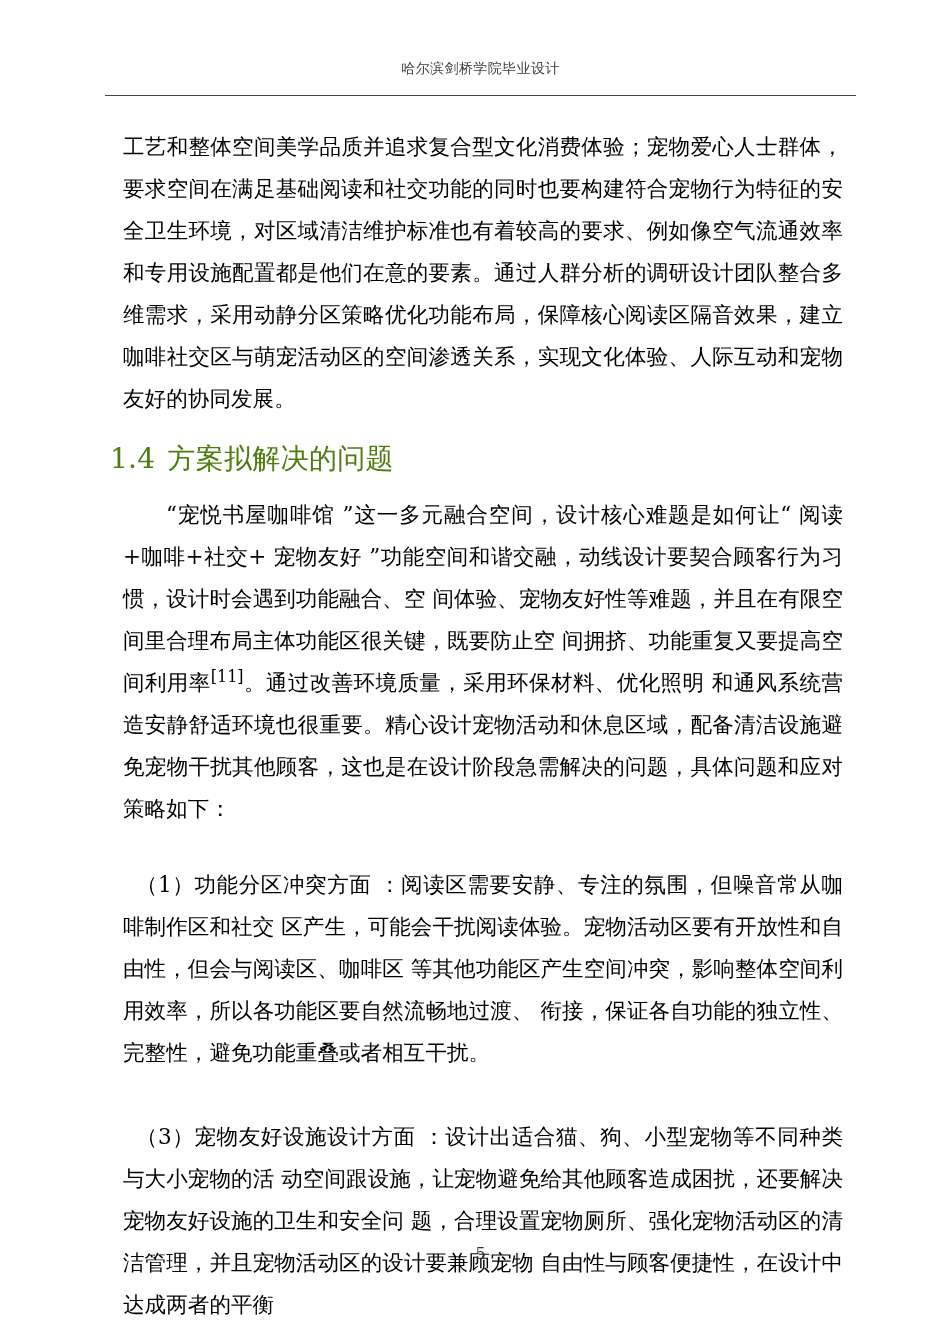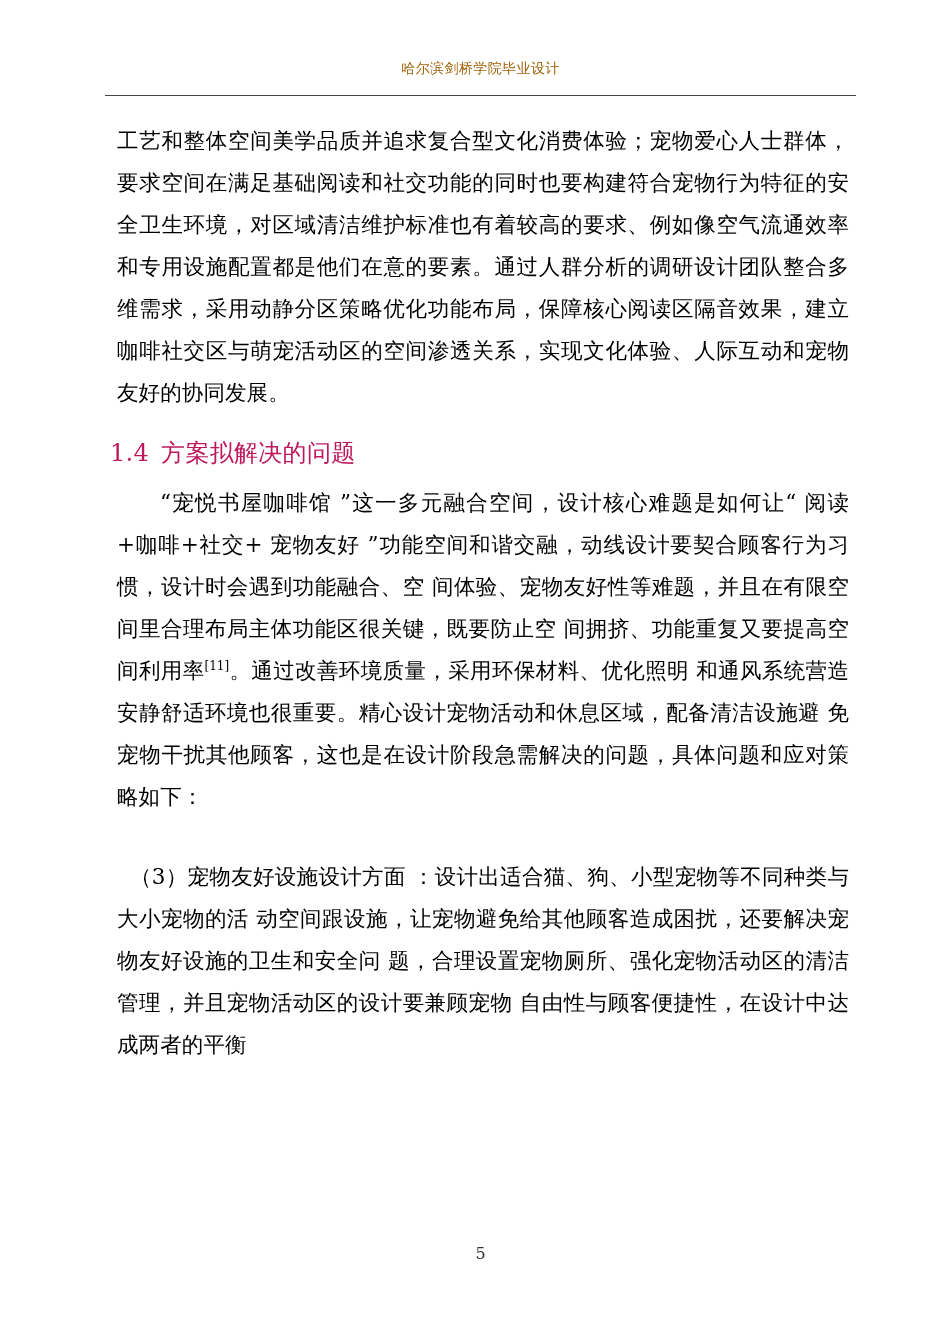--- a/index.html
+++ b/index.html
@@ -26,21 +26,21 @@
     left: 105px;
     top: 58px;
     width: 751px;
     text-align: center;
   }
   .header-title {
     font-family: "DejaVu Serif", "Liberation Serif", serif;
     font-size: 14px;
     line-height: 20px;
     letter-spacing: 0.4px;
-    color: #a16207;
+    color: #404040;
     white-space: nowrap;
   }
   .header-rule {
     position: absolute;
     left: 105px;
     top: 95px;
     width: 751px;
     height: 0;
     border-top: 1.3px solid #444444;
   }
@@ -51,51 +51,51 @@
     left: 110px;
     top: 113px;
     width: 746px;
   }
 
   .para {
     font-size: 21.5px;
     line-height: 42px;
     text-align: justify;
     text-justify: inter-ideograph;
-    margin: 7px;
+    margin: 13px;
     color: #000000;
     letter-spacing: 0.1px;
   }
   .para.indent {
     text-indent: 2em;
   }
   .para.hang {
     text-indent: 0.6em;
   }
   .gap-md { height: 8px; }
 
   .section-heading {
-    font-size: 24px;
+    font-size: 28px;
     line-height: 44px;
     margin: 17px 0 2px 0;
-    color: #be185d;
+    color: #4d7c0f;
     font-weight: normal;
     font-family: "DejaVu Serif", "Liberation Serif", serif;
     letter-spacing: 0.3px;
   }
   .section-heading .num {
     font-family: "DejaVu Serif", "Liberation Serif", serif;
   }
   .section-heading .sp {
     display: inline-block;
     width: 12px;
   }
 
   sup.cite {
-    font-size: 12px;
+    font-size: 16px;
     vertical-align: super;
     line-height: 0;
     letter-spacing: 0;
   }
 
   
   .footer {
     position: absolute;
     left: 105px;
     top: 1243px;
@@ -126,20 +126,21 @@
     <h2 class="section-heading">
       <span class="num">1.4</span><span class="sp"></span><span>方案拟解决的问题</span>
     </h2>
 
     <p class="para indent">
       <span>“宠悦书屋咖啡馆 ”这一多元融合空间，设计核心难题是如何让“ 阅读+咖啡+社交+ 宠物友好 ”功能空间和谐交融，动线设计要契合顾客行为习惯，设计时会遇到功能融合、空 间体验、宠物友好性等难题，并且在有限空间里合理布局主体功能区很关键，既要防止空 间拥挤、功能重复又要提高空间利用率</span><sup class="cite">[11]</sup><span>。通过改善环境质量，采用环保材料、优化照明 和通风系统营造安静舒适环境也很重要。精心设计宠物活动和休息区域，配备清洁设施避 免宠物干扰其他顾客，这也是在设计阶段急需解决的问题，具体问题和应对策略如下：</span>
     </p>
 
     <div class="gap-md"></div>
 
+    <p class="para hang">（1）功能分区冲突方面 ：阅读区需要安静、专注的氛围，但噪音常从咖啡制作区和社交 区产生，可能会干扰阅读体验。宠物活动区要有开放性和自由性，但会与阅读区、咖啡区 等其他功能区产生空间冲突，影响整体空间利用效率，所以各功能区要自然流畅地过渡、 衔接，保证各自功能的独立性、完整性，避免功能重叠或者相互干扰。</p>
 
     <div class="gap-md"></div>
 
 
     <div class="gap-md"></div>
 
     <p class="para hang">
       <span>（3）宠物友好设施设计方面 ：设计出适合猫、狗、小型宠物等不同种类与大小宠物的活 动空间跟设施，让宠物避免给其他顾客造成困扰，还要解决宠物友好设施的卫生和安全问 题，合理设置宠物厕所、强化宠物活动区的清洁管理，并且宠物活动区的设计要兼顾宠物 自由性与顾客便捷性，在设计中达成两者的平衡</span>
     </p>
 

